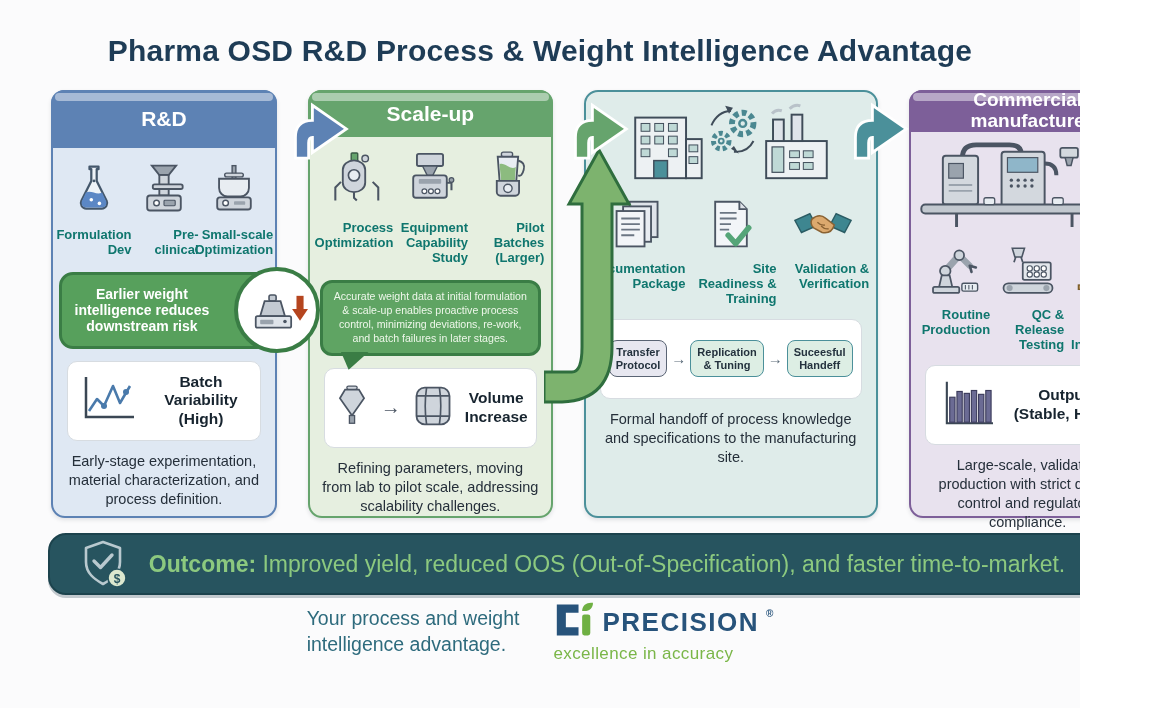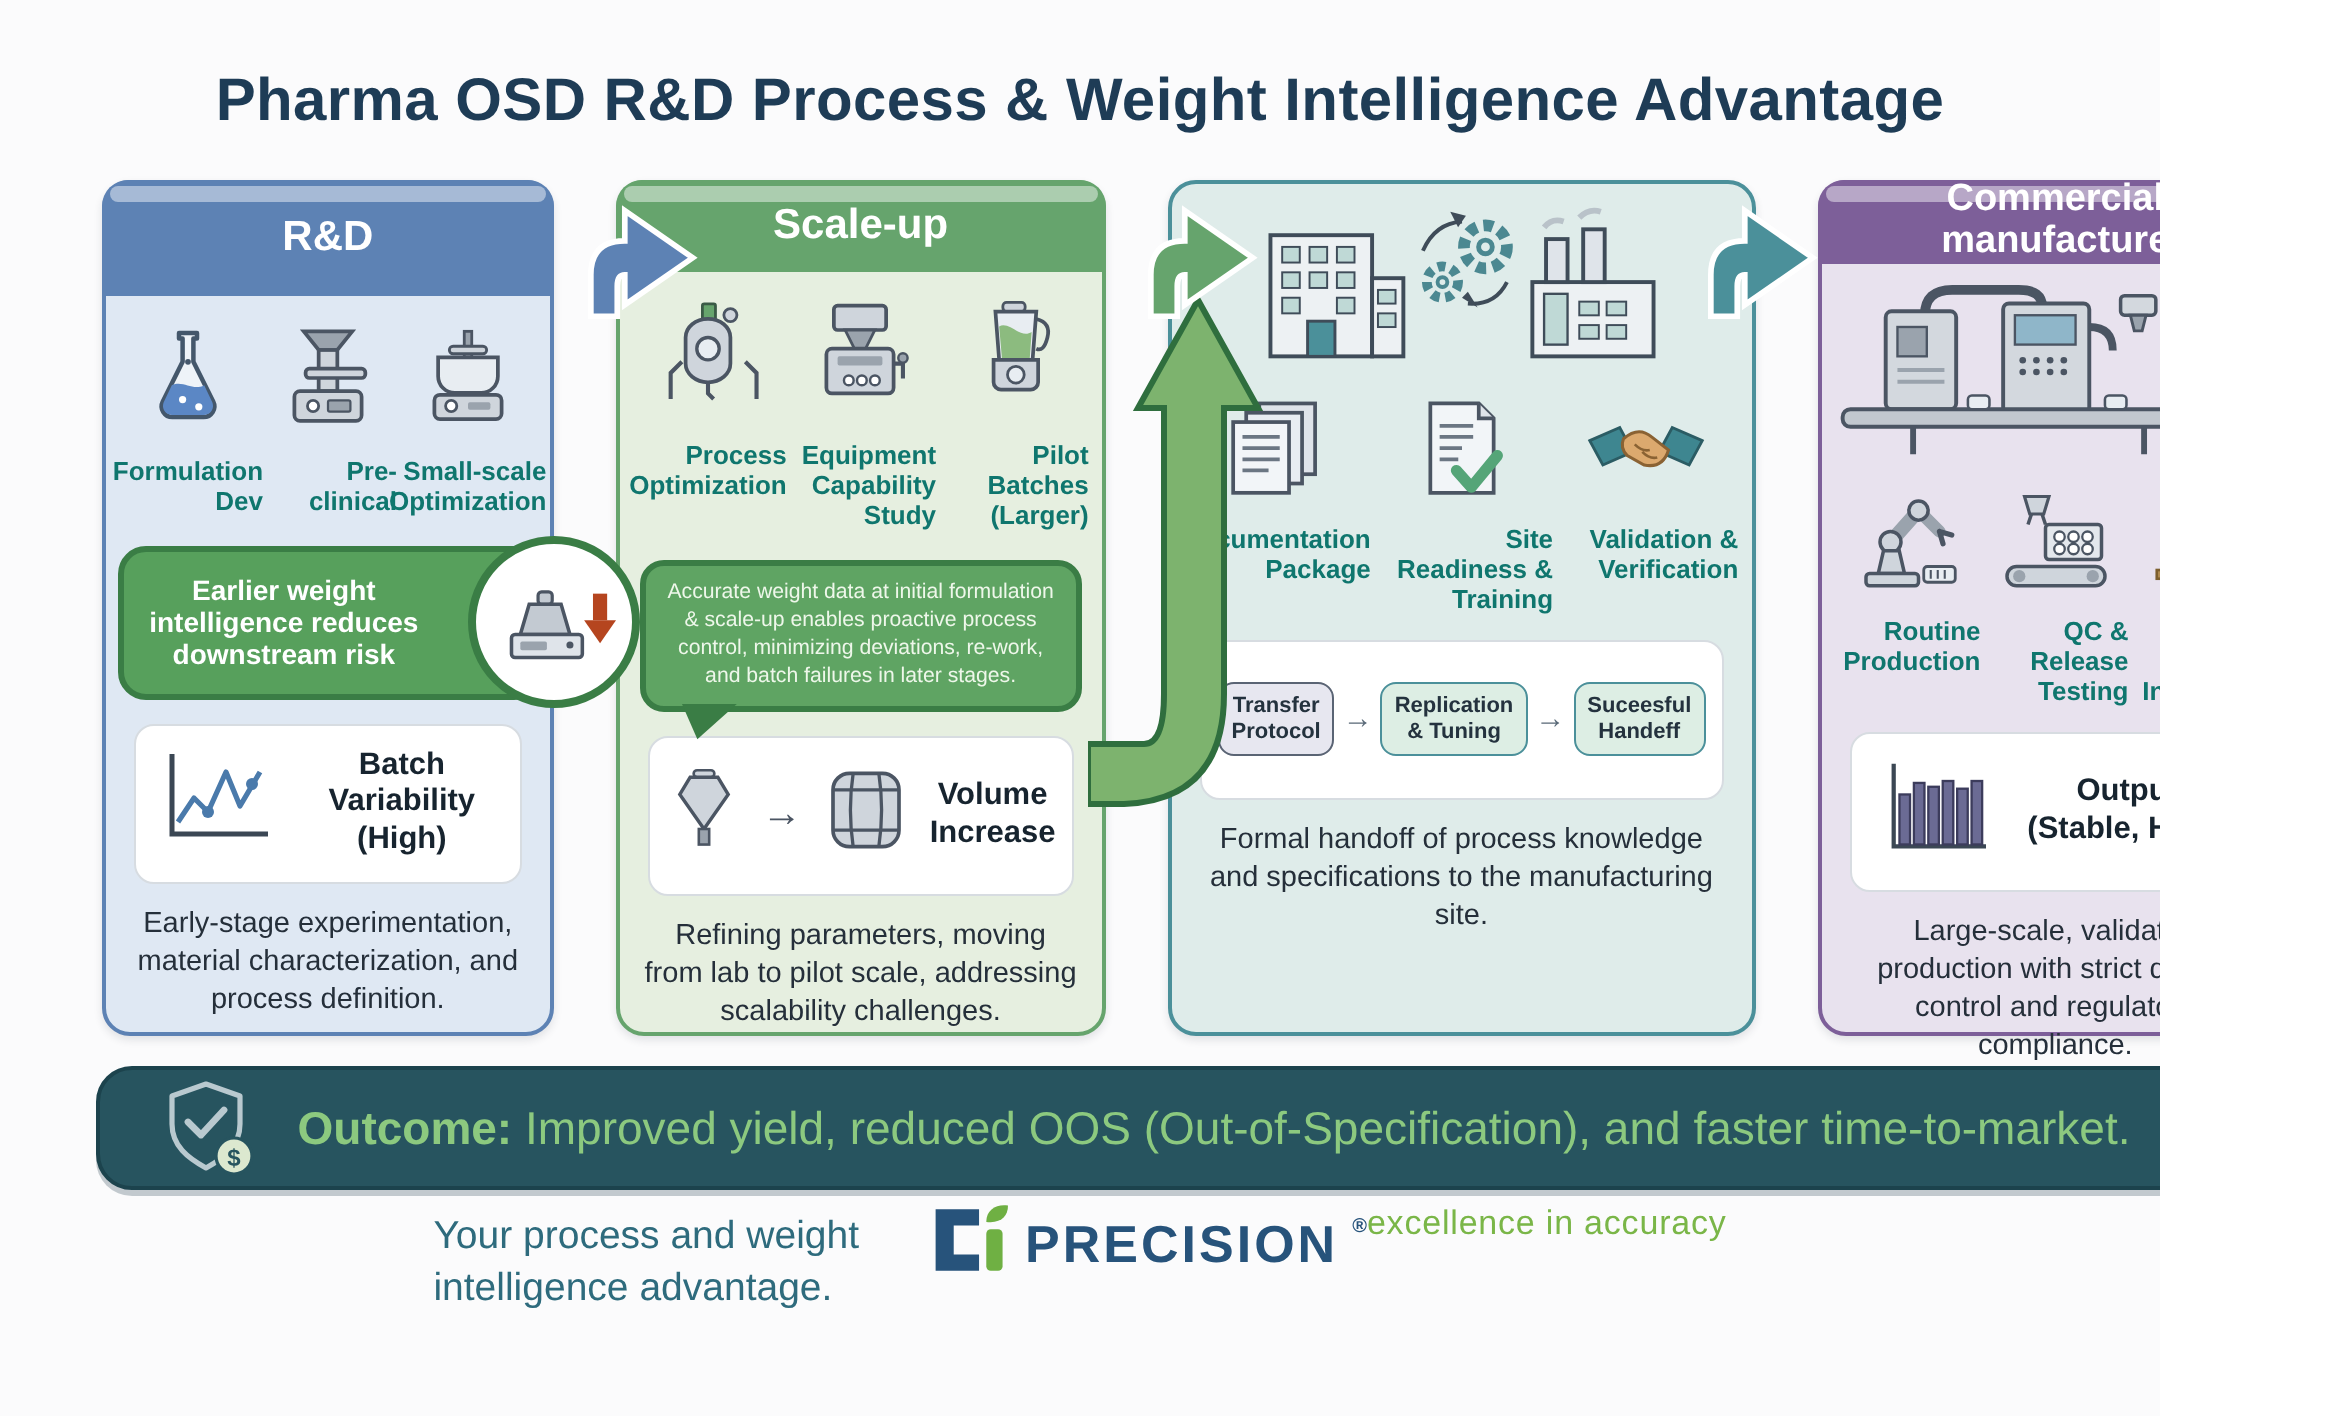--- a/index.html
+++ b/index.html
@@ -32,21 +32,21 @@
   .pill-gray{background:#e7e7f0;border:1.5px solid #5a6474;}
   .pill-green{background:#ddeee4;border:1.5px solid #4b909a;}
   .parrow{color:#5a6a78;font-size:15px;font-weight:bold;}
   .marrow{color:#4b5563;font-size:20px;font-weight:bold;}
   .outcome{position:absolute;left:48px;top:533px;width:1092px;height:58px;background:#27545f;border:2px solid#1c434d;border-radius:18px;box-shadow:0 3px 0 rgba(90,110,120,.35);display:flex;align-items:center;}
   .outcome-icon{margin-left:30px;flex:0 0 auto;display:flex;}
   .outcome-text{flex:1;text-align:center;font-size:23px;color:#8cc97f;padding-right:60px;}
   .outcome-text b{font-weight:bold;}
   .brandrow{position:absolute;left:0;top:601px;width:100%;display:flex;justify-content:center;align-items:flex-start;gap:34px;}
   .tagline{font-size:19.5px;color:#2e6b7d;line-height:1.35;text-align:left;padding-top:4px;}
-  .logo{display:flex;flex-direction:row;}
+  .logo{display:flex;flex-direction:column;}
   .logo-top{display:flex;align-items:center;gap:7px;}
   .logo-name{font-size:26px;font-weight:bold;color:#27537b;letter-spacing:1.5px;}
   .logo-reg{font-size:10px;color:#27537b;vertical-align:super;position:relative;top:-9px;font-weight:bold;}
   .logo-slogan{font-size:17px;color:#7ab648;letter-spacing:.4px;margin-top:1px;}
 </style>
 </head>
 <body>
 
 <div class="page">
 

